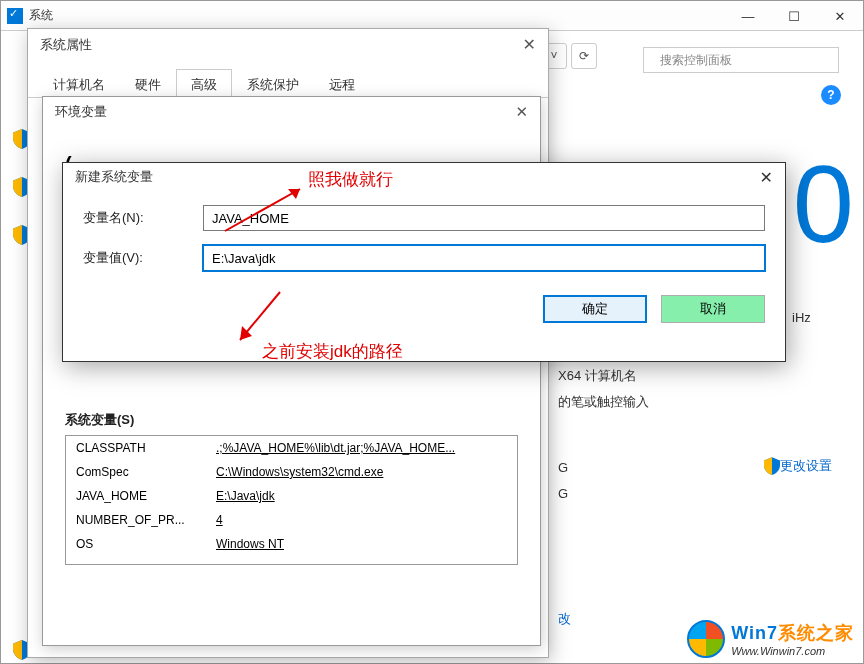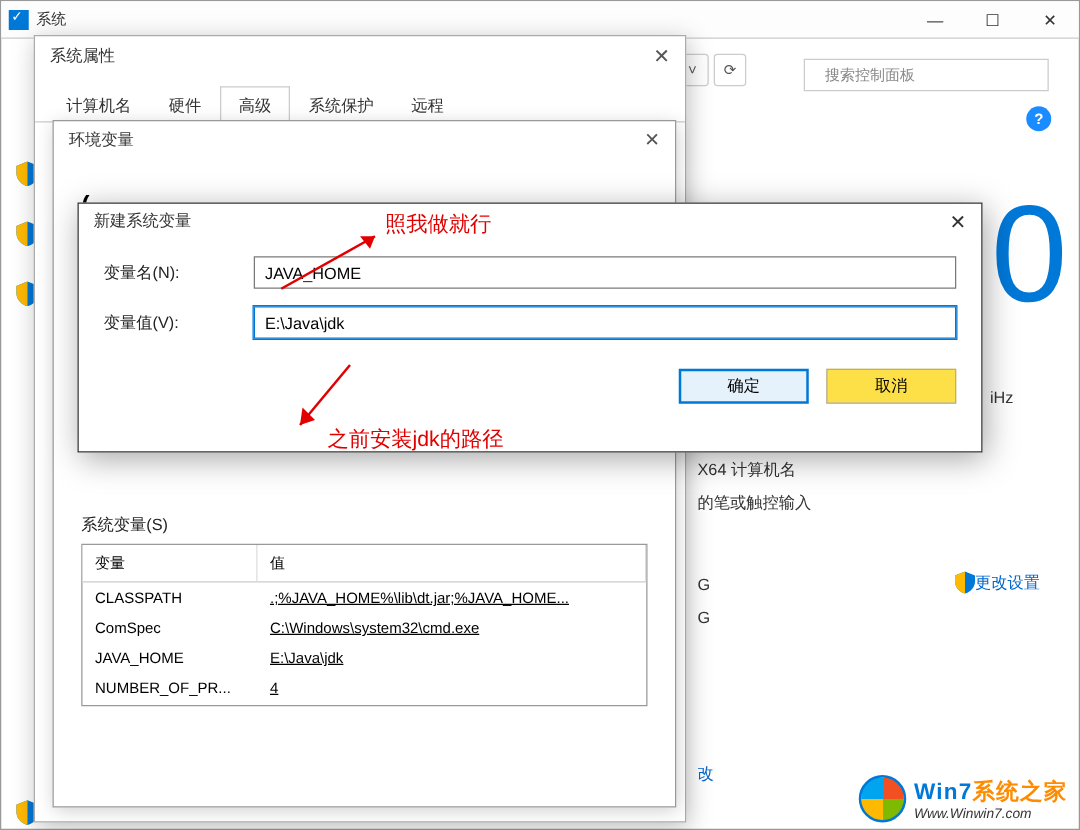--- a/index.html
+++ b/index.html
@@ -34,32 +34,32 @@
 .sysprops-title .close-x { position:absolute; right:12px; top:6px; font-size:16px; color:#555; }
 .tabs { display:flex; border-bottom:1px solid #ccc; padding-left:10px; margin-top:4px; }
 .tab { font-size:13px; padding:6px 14px; color:#333; border:1px solid transparent; position:relative; top:4px; }
 .tab.active { border:1px solid #ccc; border-bottom:1px solid #fff; background:#fff; }
 
 
 .envvar { position:absolute; top:96px; left:42px; width:499px; height:550px; background:#fff; border:1px solid #999; box-shadow:1px 3px 14px rgba(0,0,0,0.2); }
 .envvar-title { height:30px; display:flex; align-items:center; padding:0 12px; font-size:13px; color:#333; position:relative; }
 .envvar-title .close-x { position:absolute; right:12px; top:6px; font-size:15px; color:#555; }
 
-.section-label { font-size:13px; color:#222; margin:12px 0 6px 22px; }
+.section-label { font-size:13px; color:#222; margin:12px 0 6px 22px;font-weight:bold; }
 .var-table { margin:0 22px; border:1px solid #999; background:#fff; height:130px; overflow:hidden; }
 .var-table-head { display:flex; border-bottom:1px solid #ccc; background:#fff; }
 .var-th { font-size:12px; padding:6px 10px; border-right:1px solid #ddd; }
 .var-th:first-child { width:140px; }
 .var-th:last-child { flex:1; }
 .var-row { display:flex; font-size:12px; }
 .var-td { padding:5px 10px; white-space:nowrap; overflow:hidden; text-overflow:ellipsis; }
 .var-td:first-child { width:140px; }
 .var-td:last-child { flex:1;text-decoration:underline; }
 .var-btns { display:flex; justify-content:flex-end; gap:14px; margin:12px 22px 0 0; }
-.win-btn { min-width:104px; height:28px; border:1px solid #adadad; background:#fde047; font-size:13px; display:flex; align-items:center; justify-content:center; }
+.win-btn { min-width:104px; height:28px; border:1px solid #adadad; background:#86efac; font-size:13px; display:flex; align-items:center; justify-content:center; }
 .win-btn.primary { border:2px solid #0078d7; background:#e5f1fb; }
 
 
 .newvar { position:absolute; top:162px; left:62px; width:724px; height:200px; background:#fff; border:1px solid #333; box-shadow:3px 5px 24px rgba(0,0,0,0.35); z-index:10; }
 .newvar-title { height:28px; display:flex; align-items:center; padding:0 12px; font-size:13px; color:#333; position:relative; }
 .newvar-title .close-x { position:absolute; right:12px; top:5px; font-size:16px; color:#333; }
 .form-row { display:flex; align-items:center; margin:14px 20px 0 20px; }
 .form-label { width:120px; font-size:13px; color:#222; }
 .form-input { flex:1; height:26px; border:1px solid #7a7a7a; padding:0 8px; font-size:13px; }
 .form-input.focused { border:1px solid #0078d7; outline:1px solid #0078d7; }
@@ -155,24 +155,20 @@
 
 <div class="envvar">
   <div class="envvar-title">
     <span>环境变量</span>
     <span class="close-x">✕</span>
   </div>
   <div style="position:absolute; top:56px; left:22px; font-size:20px; font-weight:bold;">(</div>
 
   <div class="section-label" style="margin-top:284px;">系统变量(S)</div>
   <div class="var-table">
-    <div class="var-table-head">
-      <div class="var-th">变量</div>
-      <div class="var-th">值</div>
-    </div>
     <div class="var-row">
         <div class="var-td">CLASSPATH</div>
         <div class="var-td">.;%JAVA_HOME%\lib\dt.jar;%JAVA_HOME...</div>
       </div>
     <div class="var-row">
         <div class="var-td">ComSpec</div>
         <div class="var-td">C:\Windows\system32\cmd.exe</div>
       </div>
     <div class="var-row">
         <div class="var-td">JAVA_HOME</div>

